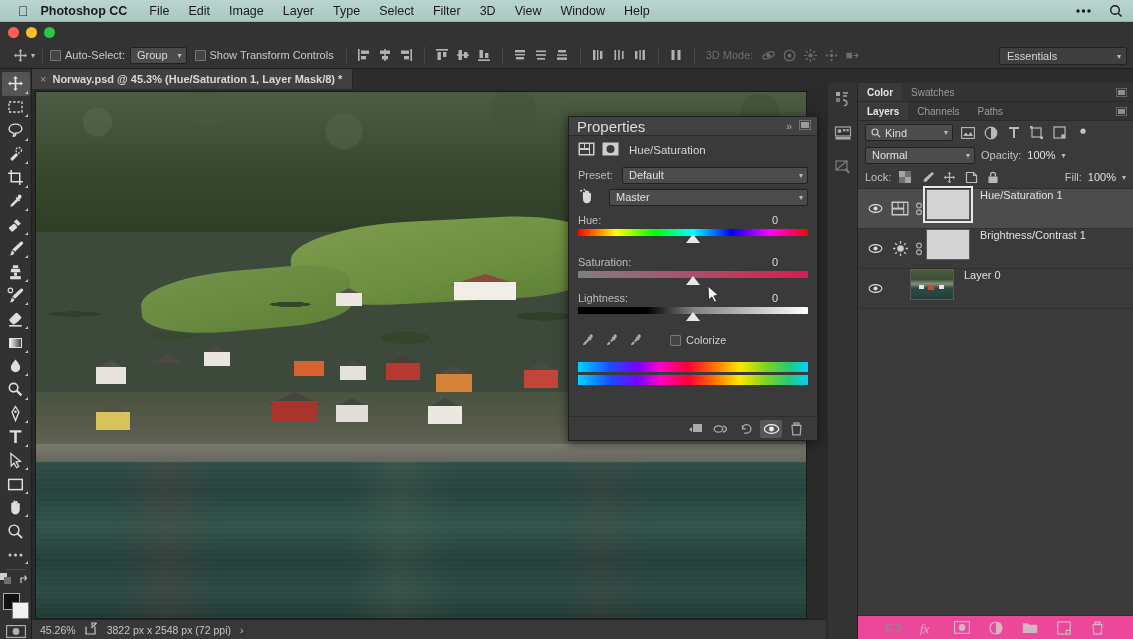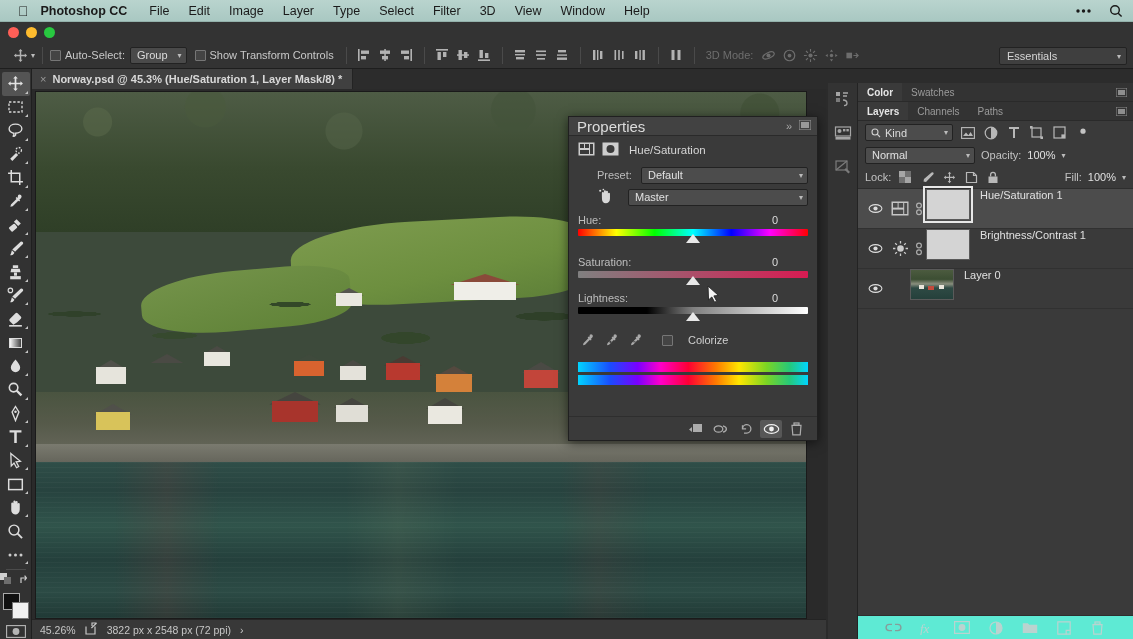--- a/index.html
+++ b/index.html
@@ -186,21 +186,21 @@
   #prop-titlebar {
     height: 19px; background: #424242; border-bottom: 1px solid #2a2a2a;
     display: flex; align-items: center; padding: 0 6px 0 8px;
   }
   #prop-title { font-size: 15px; color: #dcdcdc; flex: 1; }
   .prop-tb-ic { color: #a8a8a8; font-size: 11px; margin-left: 7px; }
   #prop-head {
     height: 28px; display: flex; align-items: center; gap: 7px; padding: 0 9px;
   }
   #prop-head .hdr-label { font-size: 11.5px; color: #d6d6d6; margin-left: 3px; }
-  .prop-row { display: flex; align-items: center; padding: 0 9px; height: 22px; gap: 6px; margin-left: 19px; }
+  .prop-row { display: flex; align-items: center; padding: 0 9px; height: 22px; gap: 6px; }
   .prop-lbl { width: 38px; color: #bdbdbd; }
   .prop-select {
     flex: 1; height: 17px; background: #4c4c4c; border: 1px solid #222; border-radius: 2px;
     display: flex; align-items: center; justify-content: space-between;
     padding: 0 4px 0 6px; color: #e0e0e0;
   }
   #channel-row { padding-left: 9px; }
   #channel-select {
     margin-left: 8px; flex: 1; height: 17px; background: #4c4c4c;
     border: 1px solid #222; border-radius: 2px;
@@ -220,21 +220,21 @@
     background: linear-gradient(90deg,#000000 0%,#000000 30%,#808080 50%,#ffffff 100%); }
   .slider-thumb {
     position: absolute; top: 5px; left: 50%; transform: translateX(-50%);
     width: 0; height: 0; border-left: 7px solid transparent;
     border-right: 7px solid transparent; border-bottom: 9px solid #e8e8e8;
   }
   #eyedrop-row {
     display: flex; align-items: center; gap: 5px; padding: 0 9px; margin-top: 16px; height: 20px;
   }
   .eyedrop { width: 19px; height: 18px; display:flex; align-items:center; justify-content:center; opacity:.75; }
-  #colorize-box { display: flex; align-items: center; gap: 15px; margin-left: 12px; }
+  #colorize-box { display: flex; align-items: center; gap: 5px; margin-left: 20px; }
   #spectrum-wrap { padding: 0 9px; margin-top: 12px; }
   .spectrum {
     height: 10px;
     background: linear-gradient(90deg,#00d4ff 0%,#1a4cff 14%,#7a00ff 26%,#ff00c8 36%,
       #ff0033 48%,#ff7a00 60%,#ffe600 70%,#7bd424 82%,#25c97a 92%,#00d4ff 100%);
   }
   .spectrum.second { margin-top: 3px; }
   #prop-footer {
     position: absolute; left: 0; bottom: 0; width: 100%; height: 24px;
     border-top: 1px solid #2e2e2e; display: flex; align-items: center;
@@ -302,21 +302,21 @@
   .mask-thumb.focus { outline: 2px solid #e8e8e8; outline-offset: 1px; }
   .layer-thumb {
     width: 44px; height: 31px; margin-left: 22px; border: 1px solid #5a5a5a;
     background: linear-gradient(180deg,#4c5b3f 0%,#3c4e33 32%,#8a8f7e 48%,#2e4a44 62%,#25403b 100%);
     position: relative; overflow: hidden;
   }
   .layer-thumb .tiny-house { position:absolute; background:#e8e4da; }
   .layer-name { margin-left: 10px; font-size: 11px; color: #e0e0e0; }
   #layers-footer {
     position: absolute; left: 0; bottom: 0; width: 275px; height: 24px;
-    background: #5eead4; border-top: 1px solid #2e2e2e;
+    background: #ec4899; border-top: 1px solid #2e2e2e;
     display: flex; align-items: center; justify-content: center; gap: 16px;
   }
   .lf-ic { width: 18px; height: 17px; display:flex; align-items:center; justify-content:center; opacity:.82; }
 
   
   #status-bar {
     position: absolute; left: 32px; bottom: 0; width: 794px; height: 20px;
     background: #383838; border-top: 1px solid #242424;
     display: flex; align-items: center; gap: 9px;
     padding-left: 8px; font-size: 10.5px; color: #c6c6c6;

